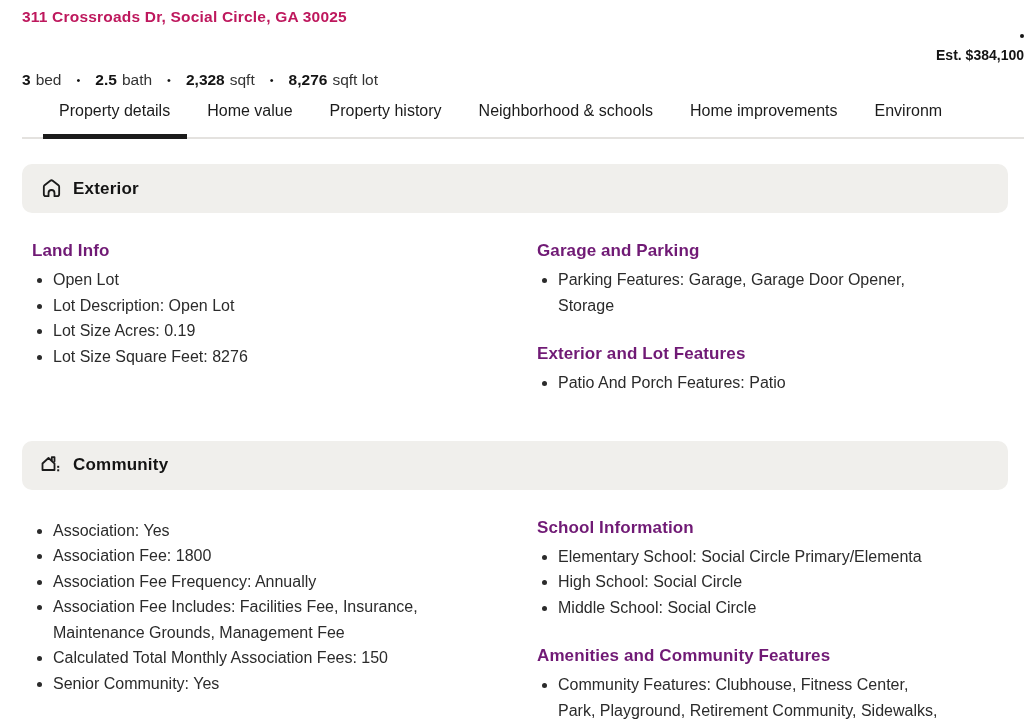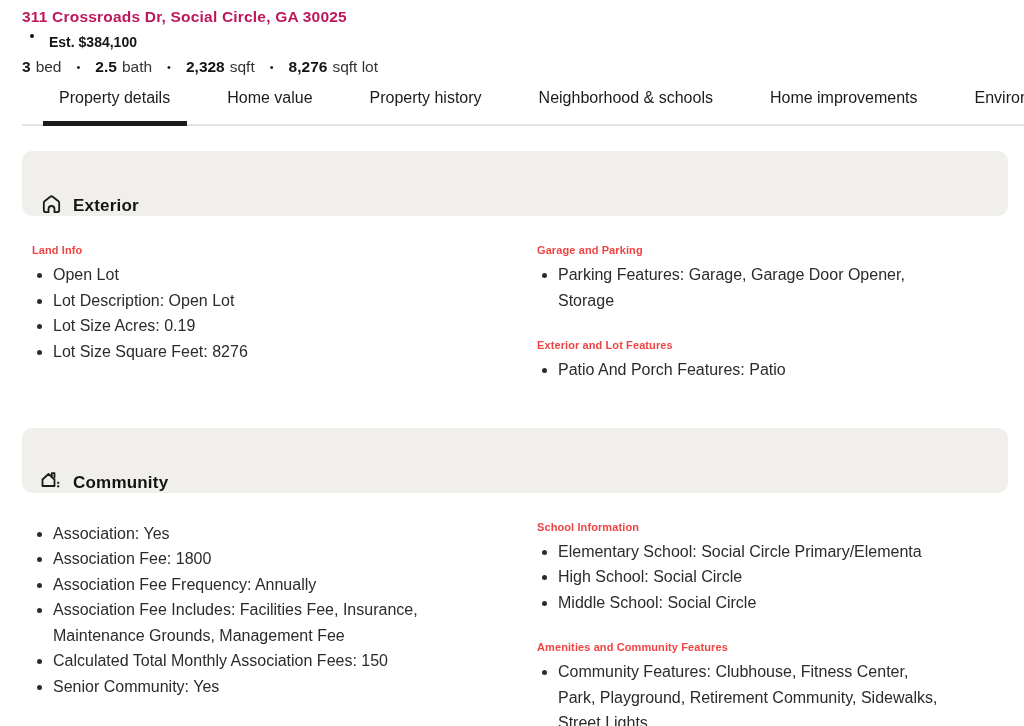--- a/index.html
+++ b/index.html
@@ -4,46 +4,46 @@
 <style>
   html,body{margin:0;padding:0;}
   body{
     width:1024px;height:726px;overflow:hidden;background:#ffffff;
     font-family:"Liberation Sans","DejaVu Sans",sans-serif;color:#222;
   }
   .page{box-sizing:border-box;width:1024px;padding:8px 0 0 22px;}
 
   
   .addr{font-size:15.5px;font-weight:bold;margin:0;color:#be185d;letter-spacing:.2px;}
-  .est-row{display:flex;align-items:flex-start;gap:15px;margin:8px 0 0 8px;}
+  .est-row{display:flex;align-items:flex-end;gap:9px;margin:8px 0 0 8px;flex-direction:column;}
   .dot-sm{width:4px;height:4px;border-radius:50%;background:#141414;flex:0 0 auto;}
   .est{font-size:14px;font-weight:bold;color:#141414;}
   .stats{display:flex;align-items:center;gap:15px;margin-top:8px;font-size:15.5px;}
   .stat{display:flex;gap:5px;align-items:baseline;}
   .stat .val{font-weight:bold;color:#141414;}
   .stat .unit{color:#333;}
   .sep{font-size:11px;color:#141414;}
 
   
-  .tabs{display:flex;gap:57px;margin-top:13px;padding-left:37px;border-bottom:2px solid #e4e2df;
+  .tabs{display:flex;gap:37px;margin-top:13px;padding-left:37px;border-bottom:2px solid #e4e2df;
         margin-right:0;white-space:nowrap;}
   .tab{font-size:16px;color:#1b1b1b;padding-bottom:17px;position:relative;cursor:pointer;}
   .tab.active::after{content:"";position:absolute;left:-16px;right:-17px;bottom:-2px;height:5px;background:#1b1b1b;}
 
   
-  .banner{margin:25px 16px 0 0;height:65px;background:#f0efec;border-radius:10px;
-          display:flex;align-items:flex-end;padding-left:17px;gap:10px;}
+  .banner{margin:25px 16px 0 0;height:49px;background:#f0efec;border-radius:10px;
+          display:flex;align-items:center;padding-left:17px;gap:10px;}
   .banner .icon{width:24px;height:24px;display:flex;align-items:center;justify-content:center;}
   .banner-title{font-size:17px;font-weight:bold;color:#141414;letter-spacing:.2px;}
 
   .cols{display:flex;padding:28px 0 20px 10px;}
   .col{width:406px;flex:0 0 auto;}
   .col + .col{margin-left:99px;}
   .group + .group{margin-top:26px;}
-  .group h3{font-size:11px;font-weight:bold;color:#ef4444;margin:0 0 6px 0;letter-spacing:.1px;}
+  .group h3{font-size:17px;font-weight:bold;color:#701a75;margin:0 0 6px 0;letter-spacing:.1px;}
   .group ul{margin:0;padding-left:21px;list-style:disc;}
   .group li{font-size:16px;line-height:25.5px;color:#2b2b2b;}
   svg{display:block;}
 </style>
 </head>
 <body>
 
 <div class="page">
 
   <header>

